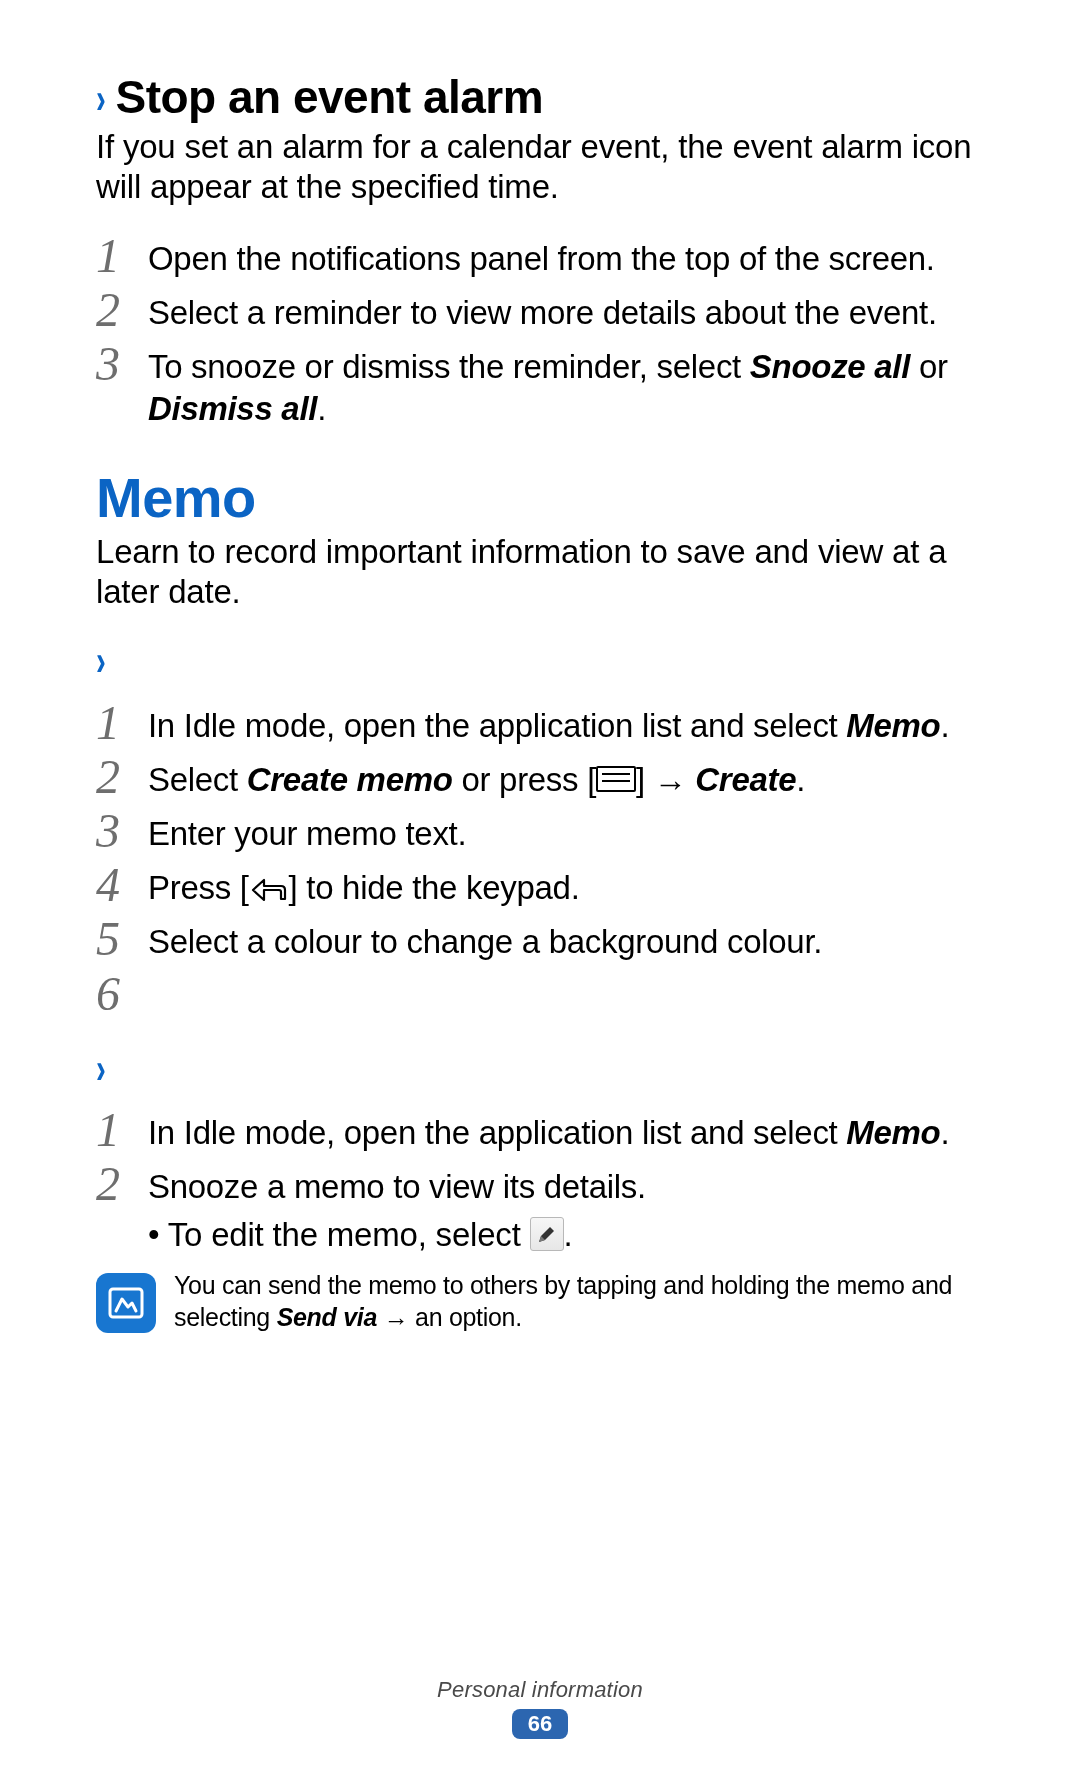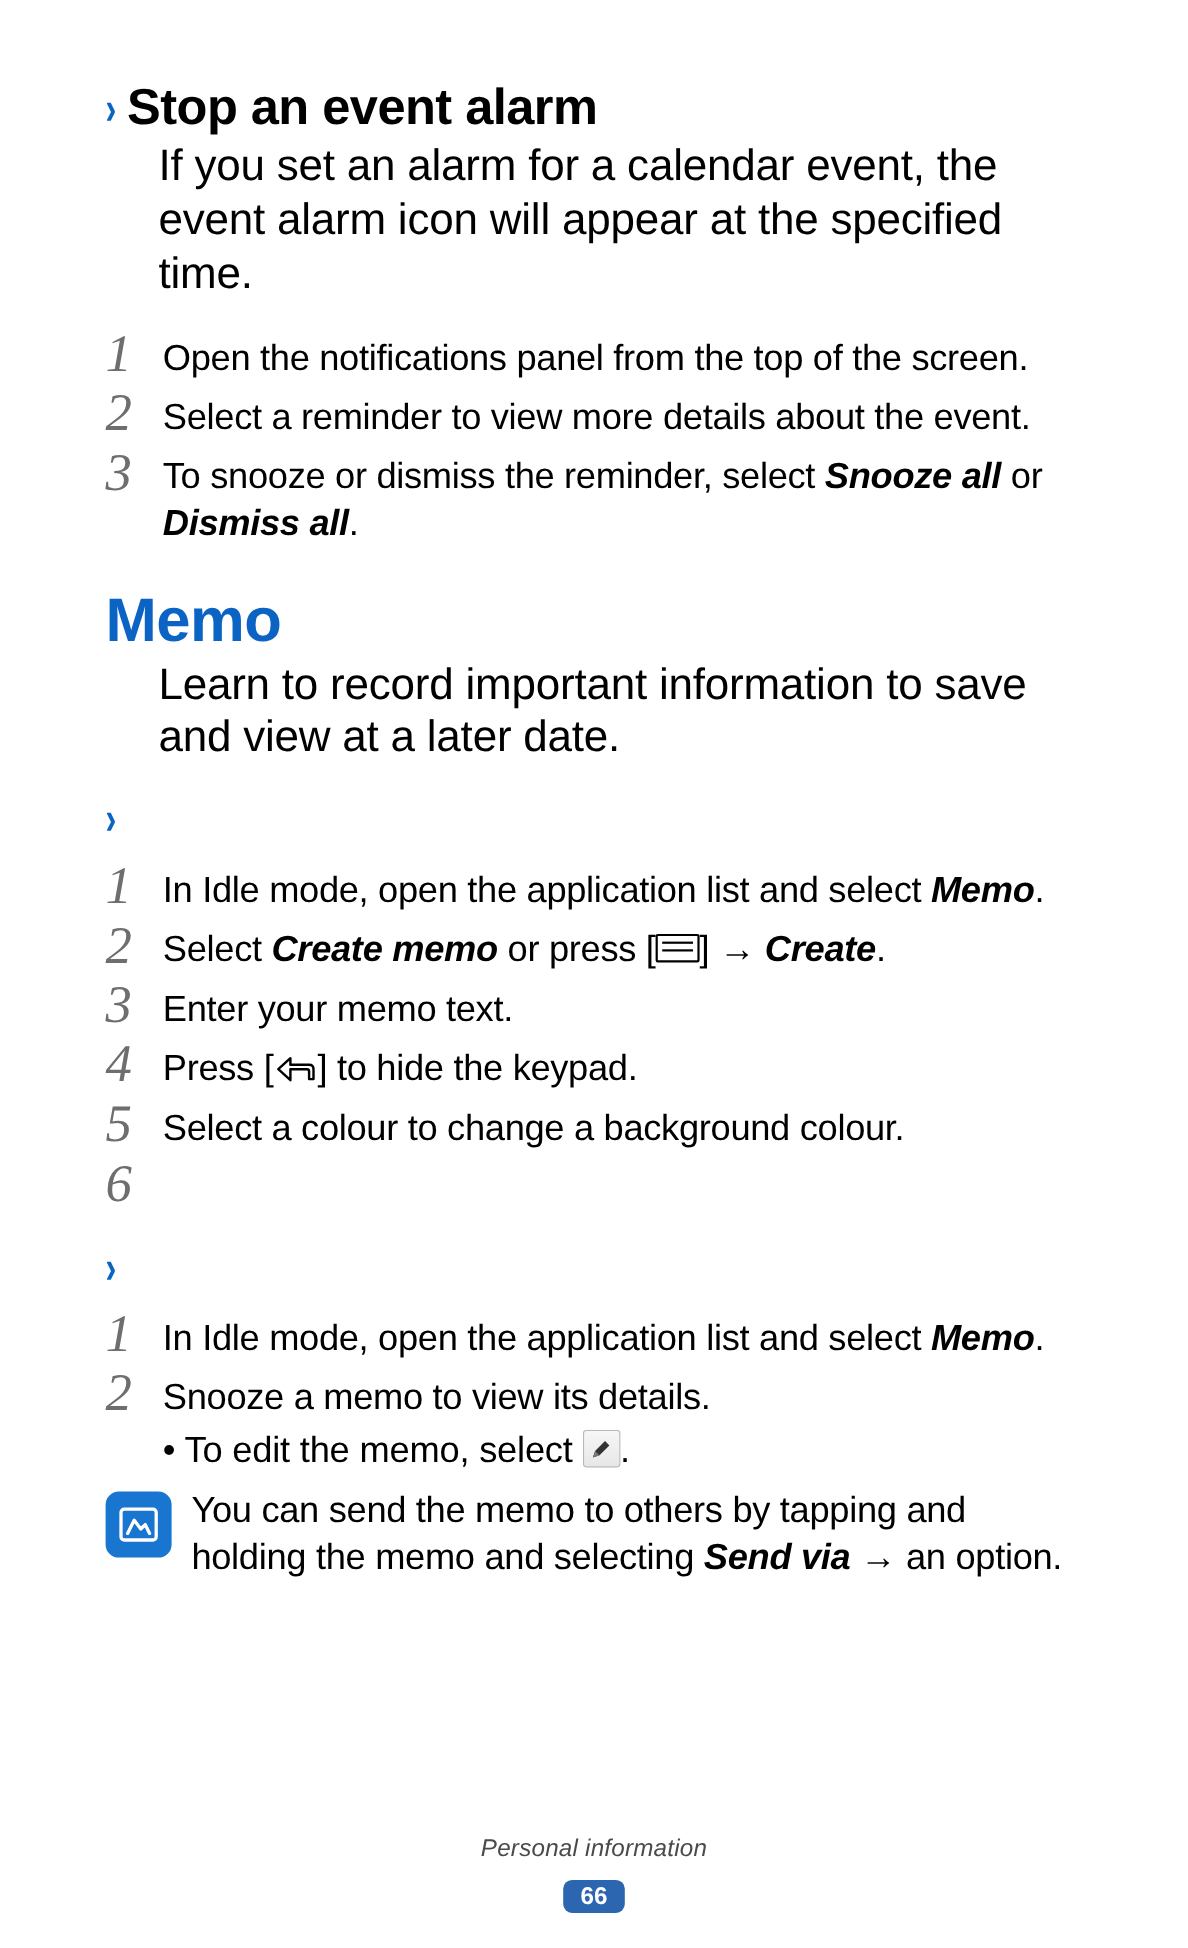--- a/index.html
+++ b/index.html
@@ -31,25 +31,24 @@
   .sub-heading {
     display: flex;
     align-items: baseline;
     font-weight: 700;
     font-size: 46px;
     line-height: 1.2;
     letter-spacing: -0.5px;
     margin-bottom: 2px;
   }
   .body-text {
-    font-size: 40px;
+    font-size: 33px;
     line-height: 1.22;
     letter-spacing: -0.2px;
     margin-bottom: 24px;
-    margin-left: 48px;
   }
   .step {
     display: flex;
     align-items: flex-start;
     margin-bottom: 6px;
   }
   .step-num {
     font-family: "Times New Roman", Georgia, serif;
     font-style: italic;
     font-weight: 500;
@@ -156,38 +155,38 @@
     margin-right: 18px;
     position: relative;
     top: 4px;
   }
   .note-icon-box svg {
     position: absolute;
     left: 10px; top: 10px;
     width: 40px; height: 40px;
   }
   .note-text {
-    font-size: 33px;
+    font-size: 25px;
     line-height: 1.28;
     letter-spacing: -0.3px;
   }
   .footer {
     position: absolute;
     left: 0; right: 0;
     bottom: 32px;
     text-align: center;
   }
   .footer-label {
     font-style: italic;
     font-size: 22px;
     color: #4a4a4a;
     letter-spacing: 0.2px;
   }
   .footer-page {
-    margin-top: 16px;
+    margin-top: 6px;
     display: inline-block;
     background: #2c66b0;
     color: #fff;
     font-weight: 600;
     font-size: 22px;
     padding: 2px 16px;
     border-radius: 8px;
   }
   .spacer-sm { height: 10px; }
   .spacer-md { height: 20px; }

